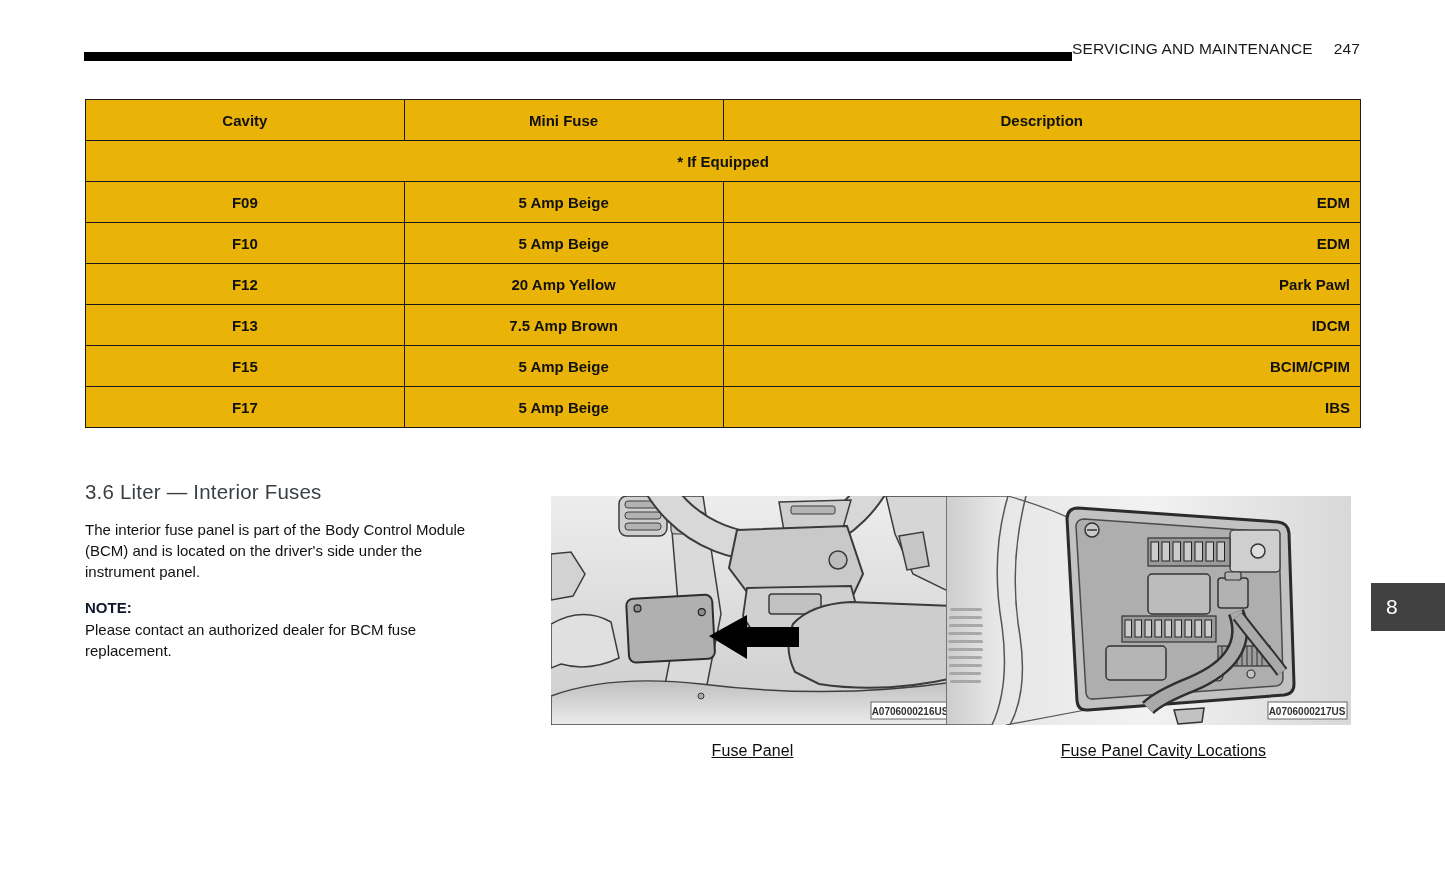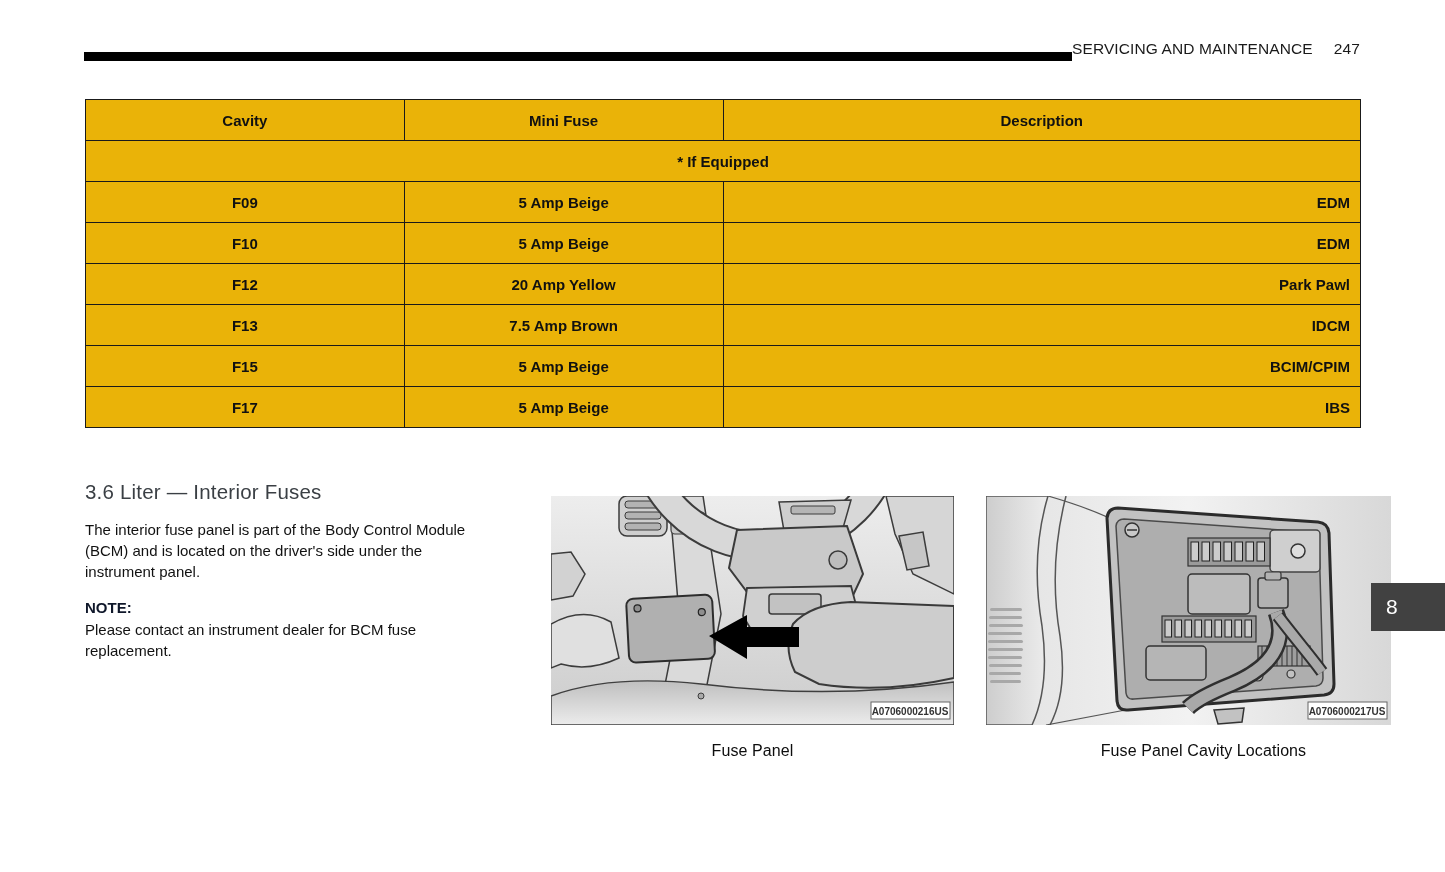--- a/index.html
+++ b/index.html
@@ -27,24 +27,24 @@
   
   .section-col{position:absolute;left:85px;top:480px;width:406px;}
   .section-heading{font-size:20.5px;font-weight:400;color:#3a3f44;margin:0 0 15px 0;letter-spacing:0.2px;}
   .body-par{font-size:15px;line-height:21px;margin:0 0 17px 0;color:#111;}
   .note-label{font-size:15px;font-weight:700;margin:0 0 3px 0;color:#0f172a;}
   .note-par{font-size:15px;line-height:21px;margin:0;color:#111;}
 
   
   .figure{position:absolute;padding-left:30px;}
   .figure-1{left:521px;top:496px;width:403px;}
-  .figure-2{left:956px;top:496px;width:435px;}
+  .figure-2{left:916px;top:496px;width:435px;}
   .figure svg{display:block;}
   .figure-caption{width:100%;text-align:center;margin-top:17px;font-size:16px;color:#0d0d0d;
-                  letter-spacing:0.1px;}
+                  letter-spacing:0.1px;text-decoration:underline;}
 
   
   .chapter-tab{position:absolute;left:1371px;top:583px;width:74px;height:48px;background:#414141;
                color:#fff;display:flex;align-items:center;padding-left:15px;box-sizing:border-box;
                font-size:21px;}
 </style>
 </head>
 <body>
 
 <div class="page">
@@ -102,21 +102,21 @@
         <td class="cell-center">5 Amp Beige</td>
         <td class="cell-left">IBS</td>
       </tr>
     </tbody>
   </table>
 
   <div class="section-col">
     <h2 class="section-heading">3.6 Liter — Interior Fuses</h2>
     <p class="body-par">The interior fuse panel is part of the Body Control Module (BCM) and is located on the driver's side under the instrument panel.</p>
     <p class="note-label">NOTE:</p>
-    <p class="note-par">Please contact an instrument dealer for BCM fuse replacement.</p>
+    <p class="note-par">Please contact an authorized dealer for BCM fuse replacement.</p>
   </div>
 
   <div class="figure figure-1">
     <svg width="403" height="229" viewBox="0 0 403 229">
       <defs>
         <linearGradient id="f1bg" x1="0" y1="0" x2="0" y2="1">
           <stop offset="0" stop-color="#ededed"></stop>
             <stop offset="1" stop-color="#cccccc"></stop>
         </linearGradient>
         <linearGradient id="f1floor" x1="0" y1="0" x2="0" y2="1">

